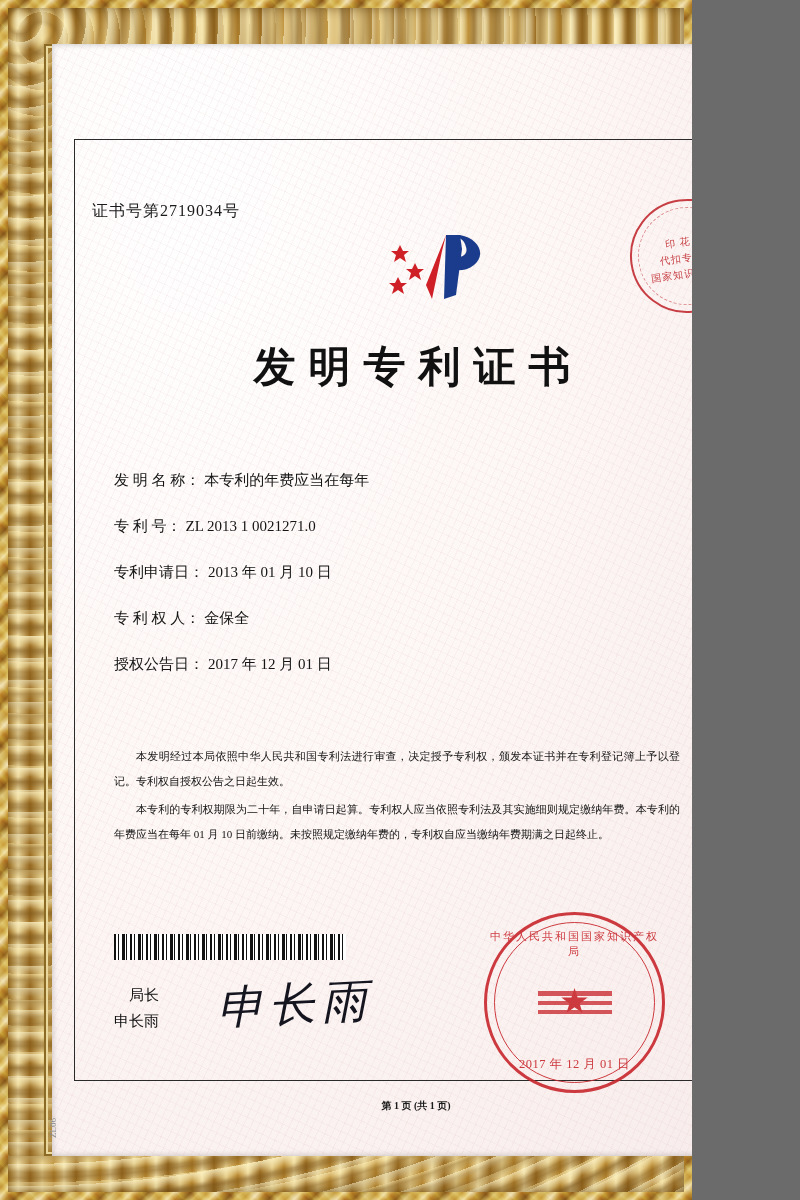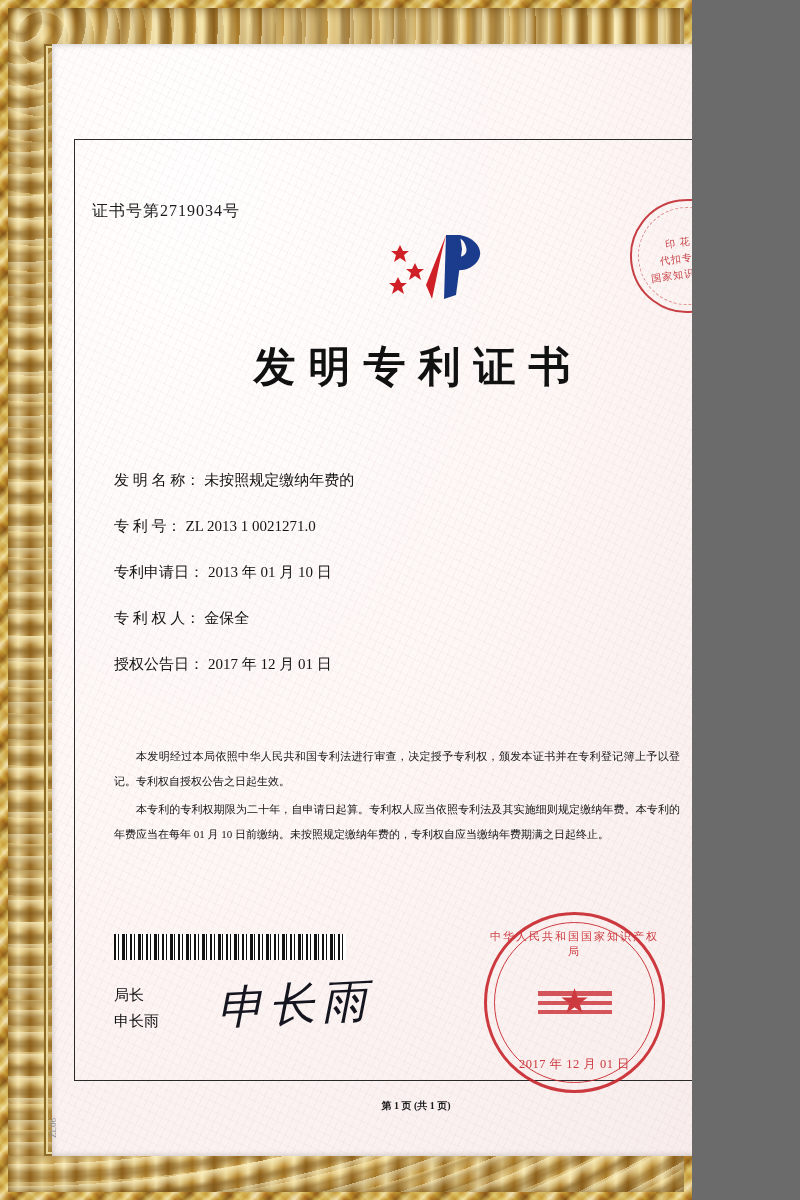--- a/index.html
+++ b/index.html
@@ -204,20 +204,21 @@
   }
 
   
   .sig-label {
     position: absolute;
     left: 62px;
     top: 938px;
     font-size: 15px;
     color: #111;
     line-height: 26px;
+    text-align: right;
   }
   .sig-script {
     position: absolute;
     left: 165px;
     top: 930px;
     font-size: 46px;
     color: #15151f;
     font-family: "DejaVu Serif", serif;
     font-style: italic;
     letter-spacing: 6px;
@@ -330,21 +331,21 @@
       <div class="st-line l1">印 花 税</div>
       <div class="st-line l2">代扣专用章</div>
       <div class="st-line l3">国家知识产权局</div>
     </div>
 
     <div class="title">发明专利证书</div>
 
     <div class="fields">
       <div class="field">
         <span class="lbl">发 明 名 称：</span>
-        <span class="val">未按照规定缴纳年费的</span>
+        <span class="val">本专利的年费应当在每年</span>
       </div>
       <div class="field">
         <span class="lbl">专 利 号：</span>
         <span class="val">ZL 2013 1 0021271.0</span>
       </div>
       <div class="field">
         <span class="lbl">专利申请日：</span>
         <span class="val">2013 年 01 月 10 日</span>
       </div>
       <div class="field">

